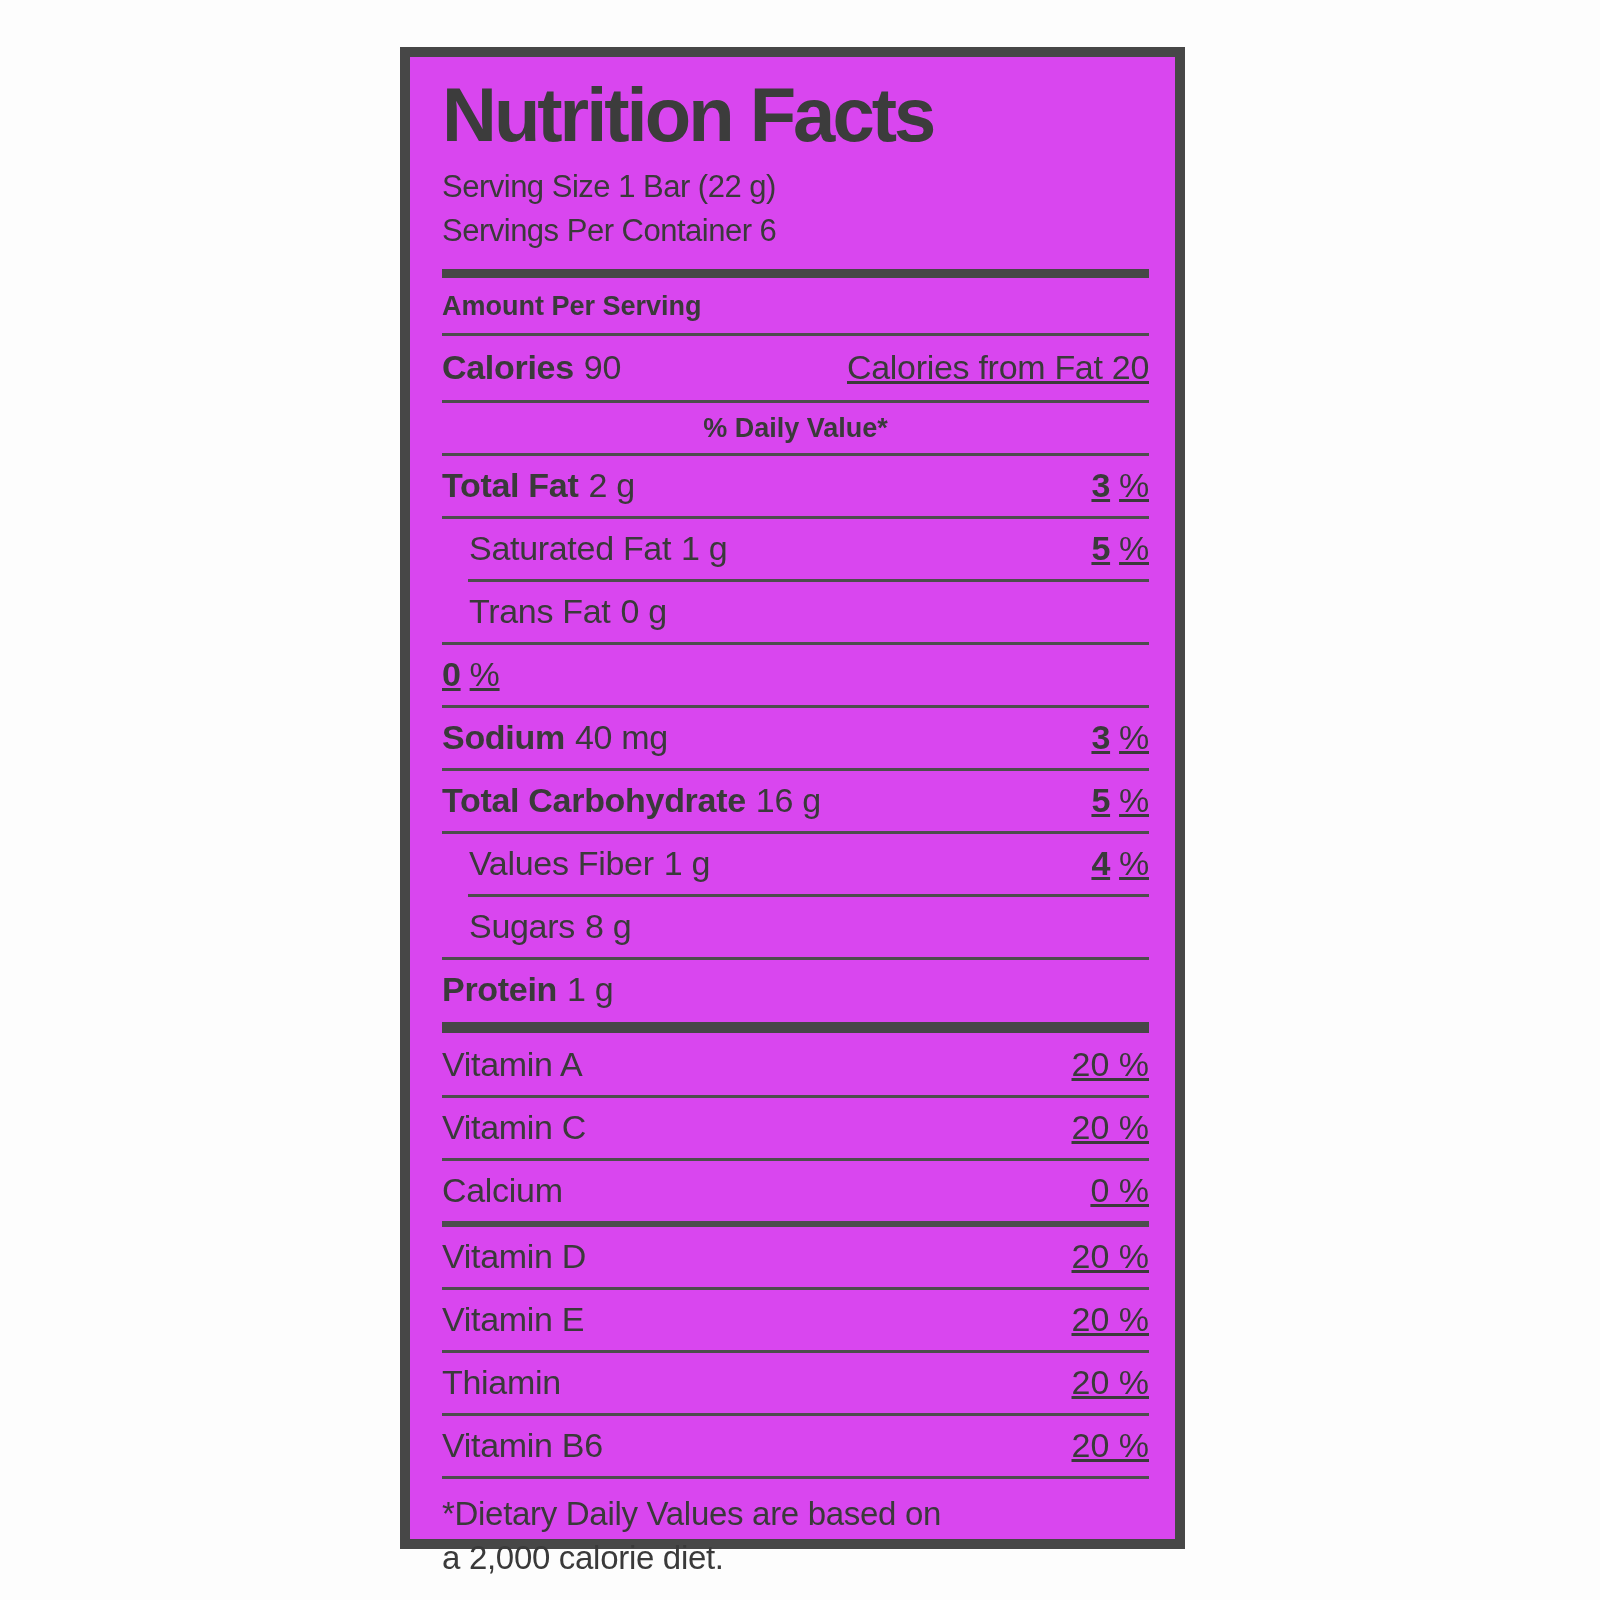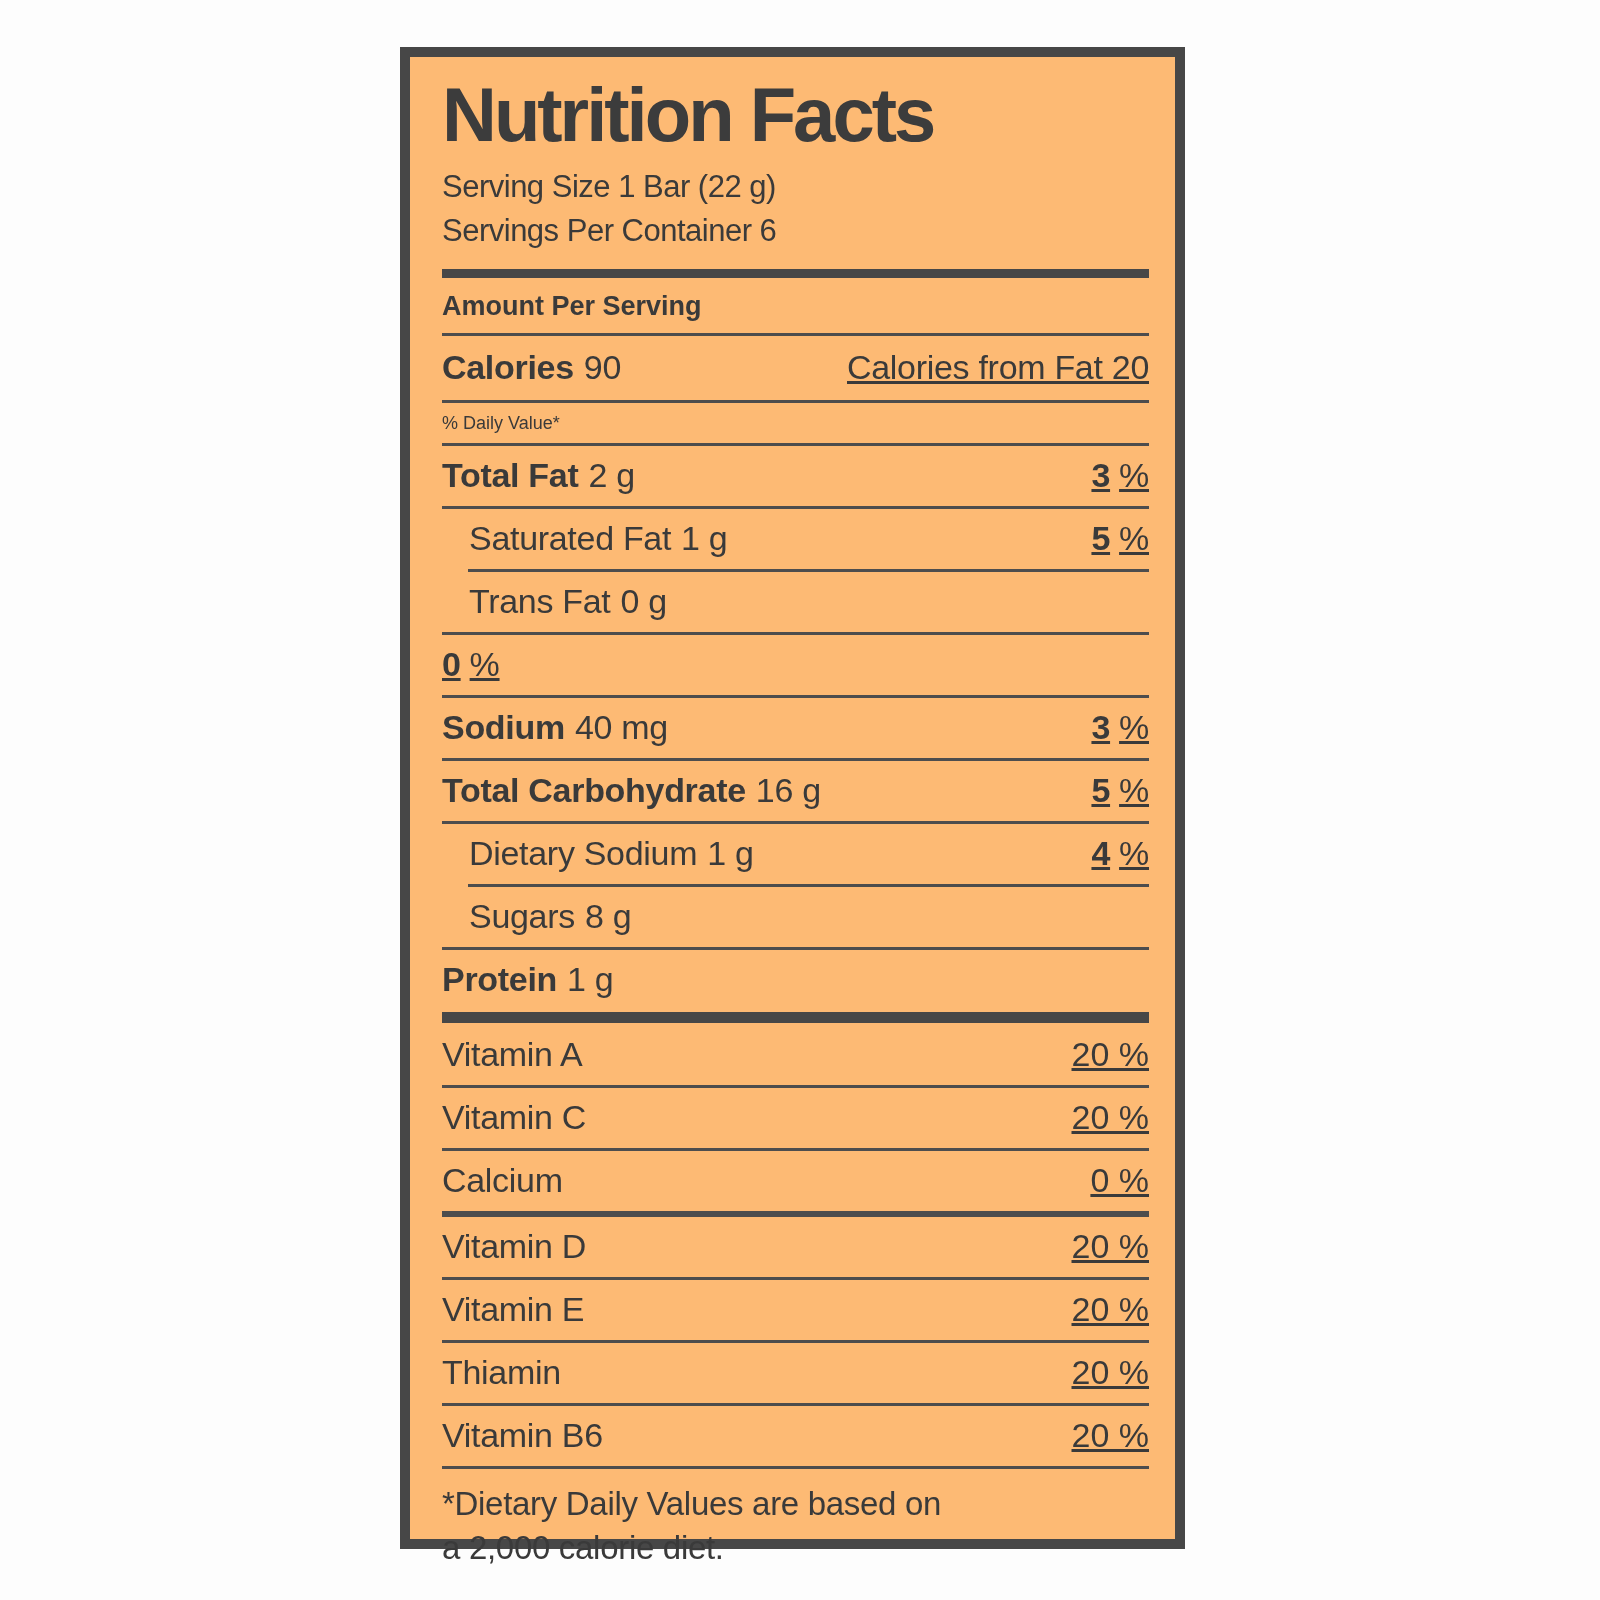--- a/index.html
+++ b/index.html
@@ -11,21 +11,21 @@
     font-family: "Liberation Sans", "DejaVu Sans", sans-serif;
     overflow: hidden;
   }
   .nf-label {
     position: absolute;
     left: 400px;
     top: 47px;
     width: 785px;
     height: 1502px;
     box-sizing: border-box;
-    background: #fdba74;
+    background: #d946ef;
     border: 10px solid #474747;
     color: #3a3a3a;
     padding: 14px 26px 0 32px;
   }
   .nf-title {
     font-size: 76px;
     font-weight: bold;
     letter-spacing: -3px;
     line-height: 1.1;
     margin: 2px 0 8px 0;
@@ -63,23 +63,23 @@
     font-size: 34px;
     padding: 10px 0 11px 0;
     letter-spacing: -0.3px;
   }
   .row .left { white-space: nowrap; }
   .row .right { white-space: nowrap; text-align: right; text-decoration: underline; }
   .calories-row { font-size: 34px; padding: 12px 0 13px 0; }
   .b { font-weight: bold; }
   .indent1 { padding-left: 27px; }
   .dv-header {
-    text-align: left;
-    font-size: 18px;
-    font-weight: normal;
+    text-align: center;
+    font-size: 27px;
+    font-weight: bold;
     padding: 10px 0 9px 0;
   }
   .dv-num { font-weight: bold; }
   .dv-unit { margin-left: 9px; }
   .amt { margin-left: 10px; font-weight: normal; }
   .vit-value { letter-spacing: 0; }
   .footnote {
     font-size: 33px;
     line-height: 1.33;
     padding-top: 13px;
@@ -149,21 +149,21 @@
     <div class="sep"></div>
 
     <div class="row">
       <span class="left"><span class="b">Total Carbohydrate</span><span class="amt">16 g</span></span>
       <span class="right"><span class="dv-num">5</span><span class="dv-unit">%</span></span>
     </div>
 
     <div class="sep"></div>
 
     <div class="row indent1">
-      <span class="left"><span>Dietary Sodium</span><span class="amt">1 g</span></span>
+      <span class="left"><span>Values Fiber</span><span class="amt">1 g</span></span>
       <span class="right"><span class="dv-num">4</span><span class="dv-unit">%</span></span>
     </div>
 
     <div class="sep ind"></div>
 
     <div class="row indent1">
       <span class="left"><span>Sugars</span><span class="amt">8 g</span></span>
       <span class="right"></span>
     </div>
 

